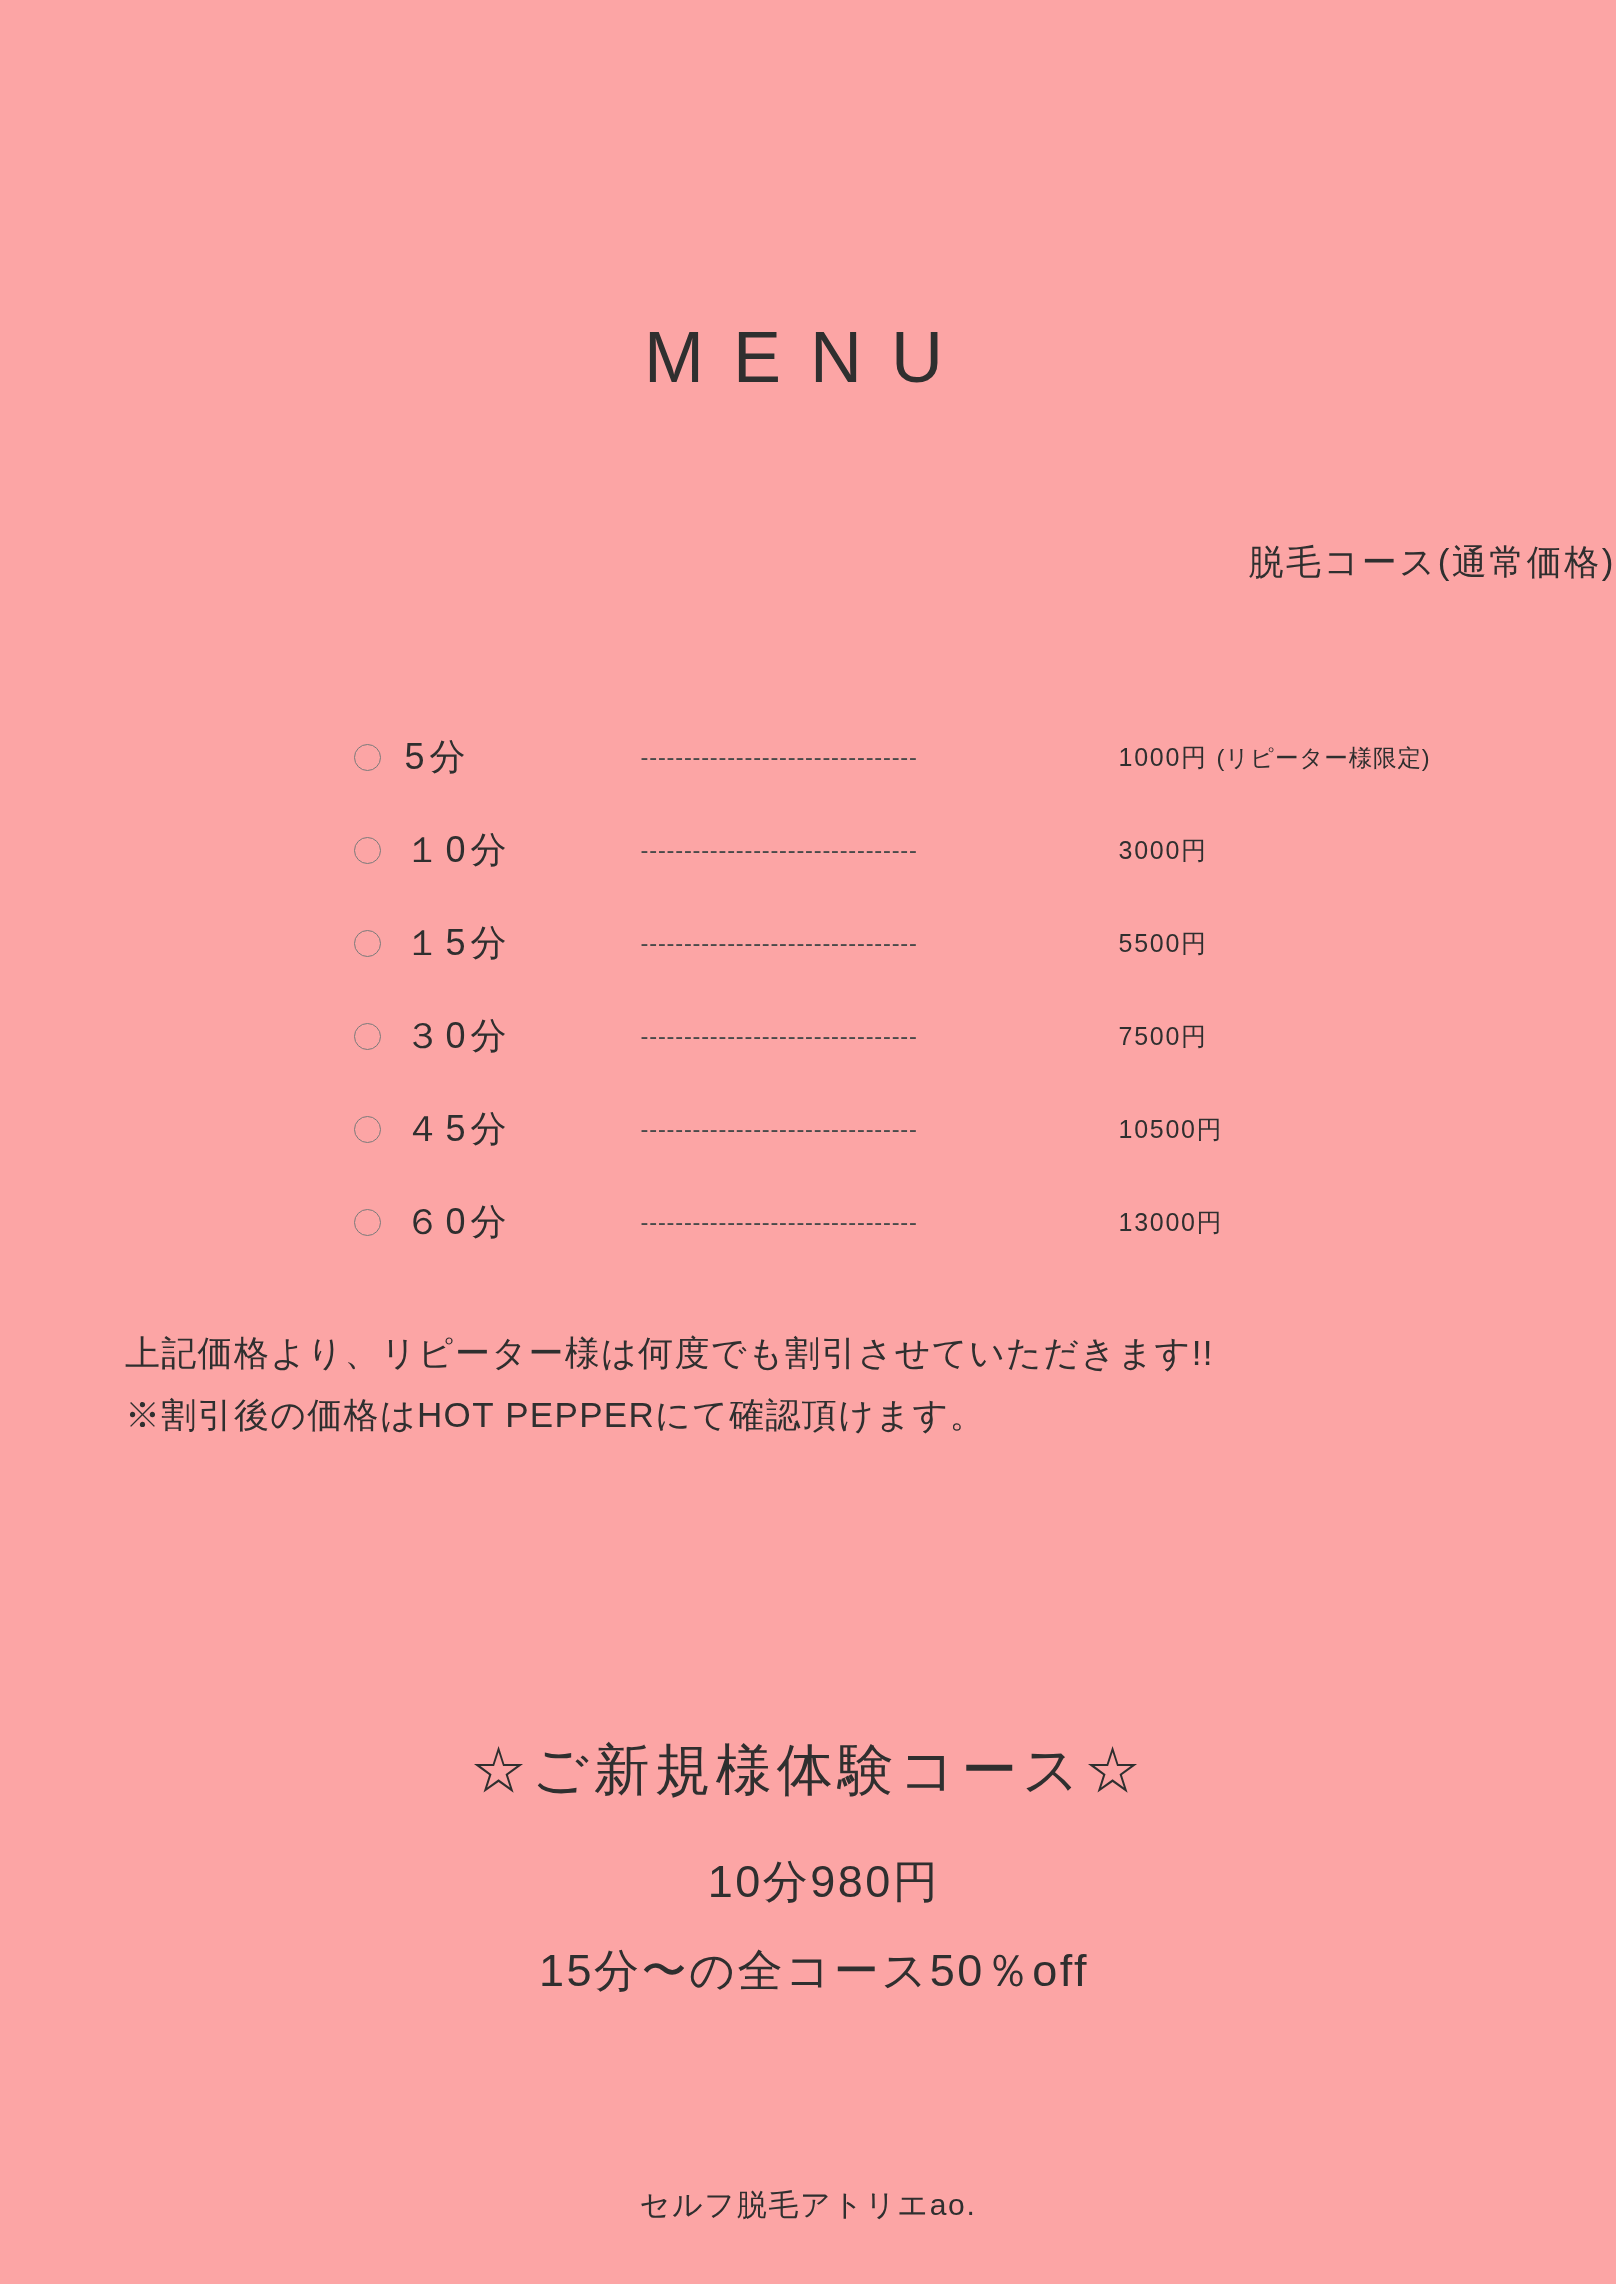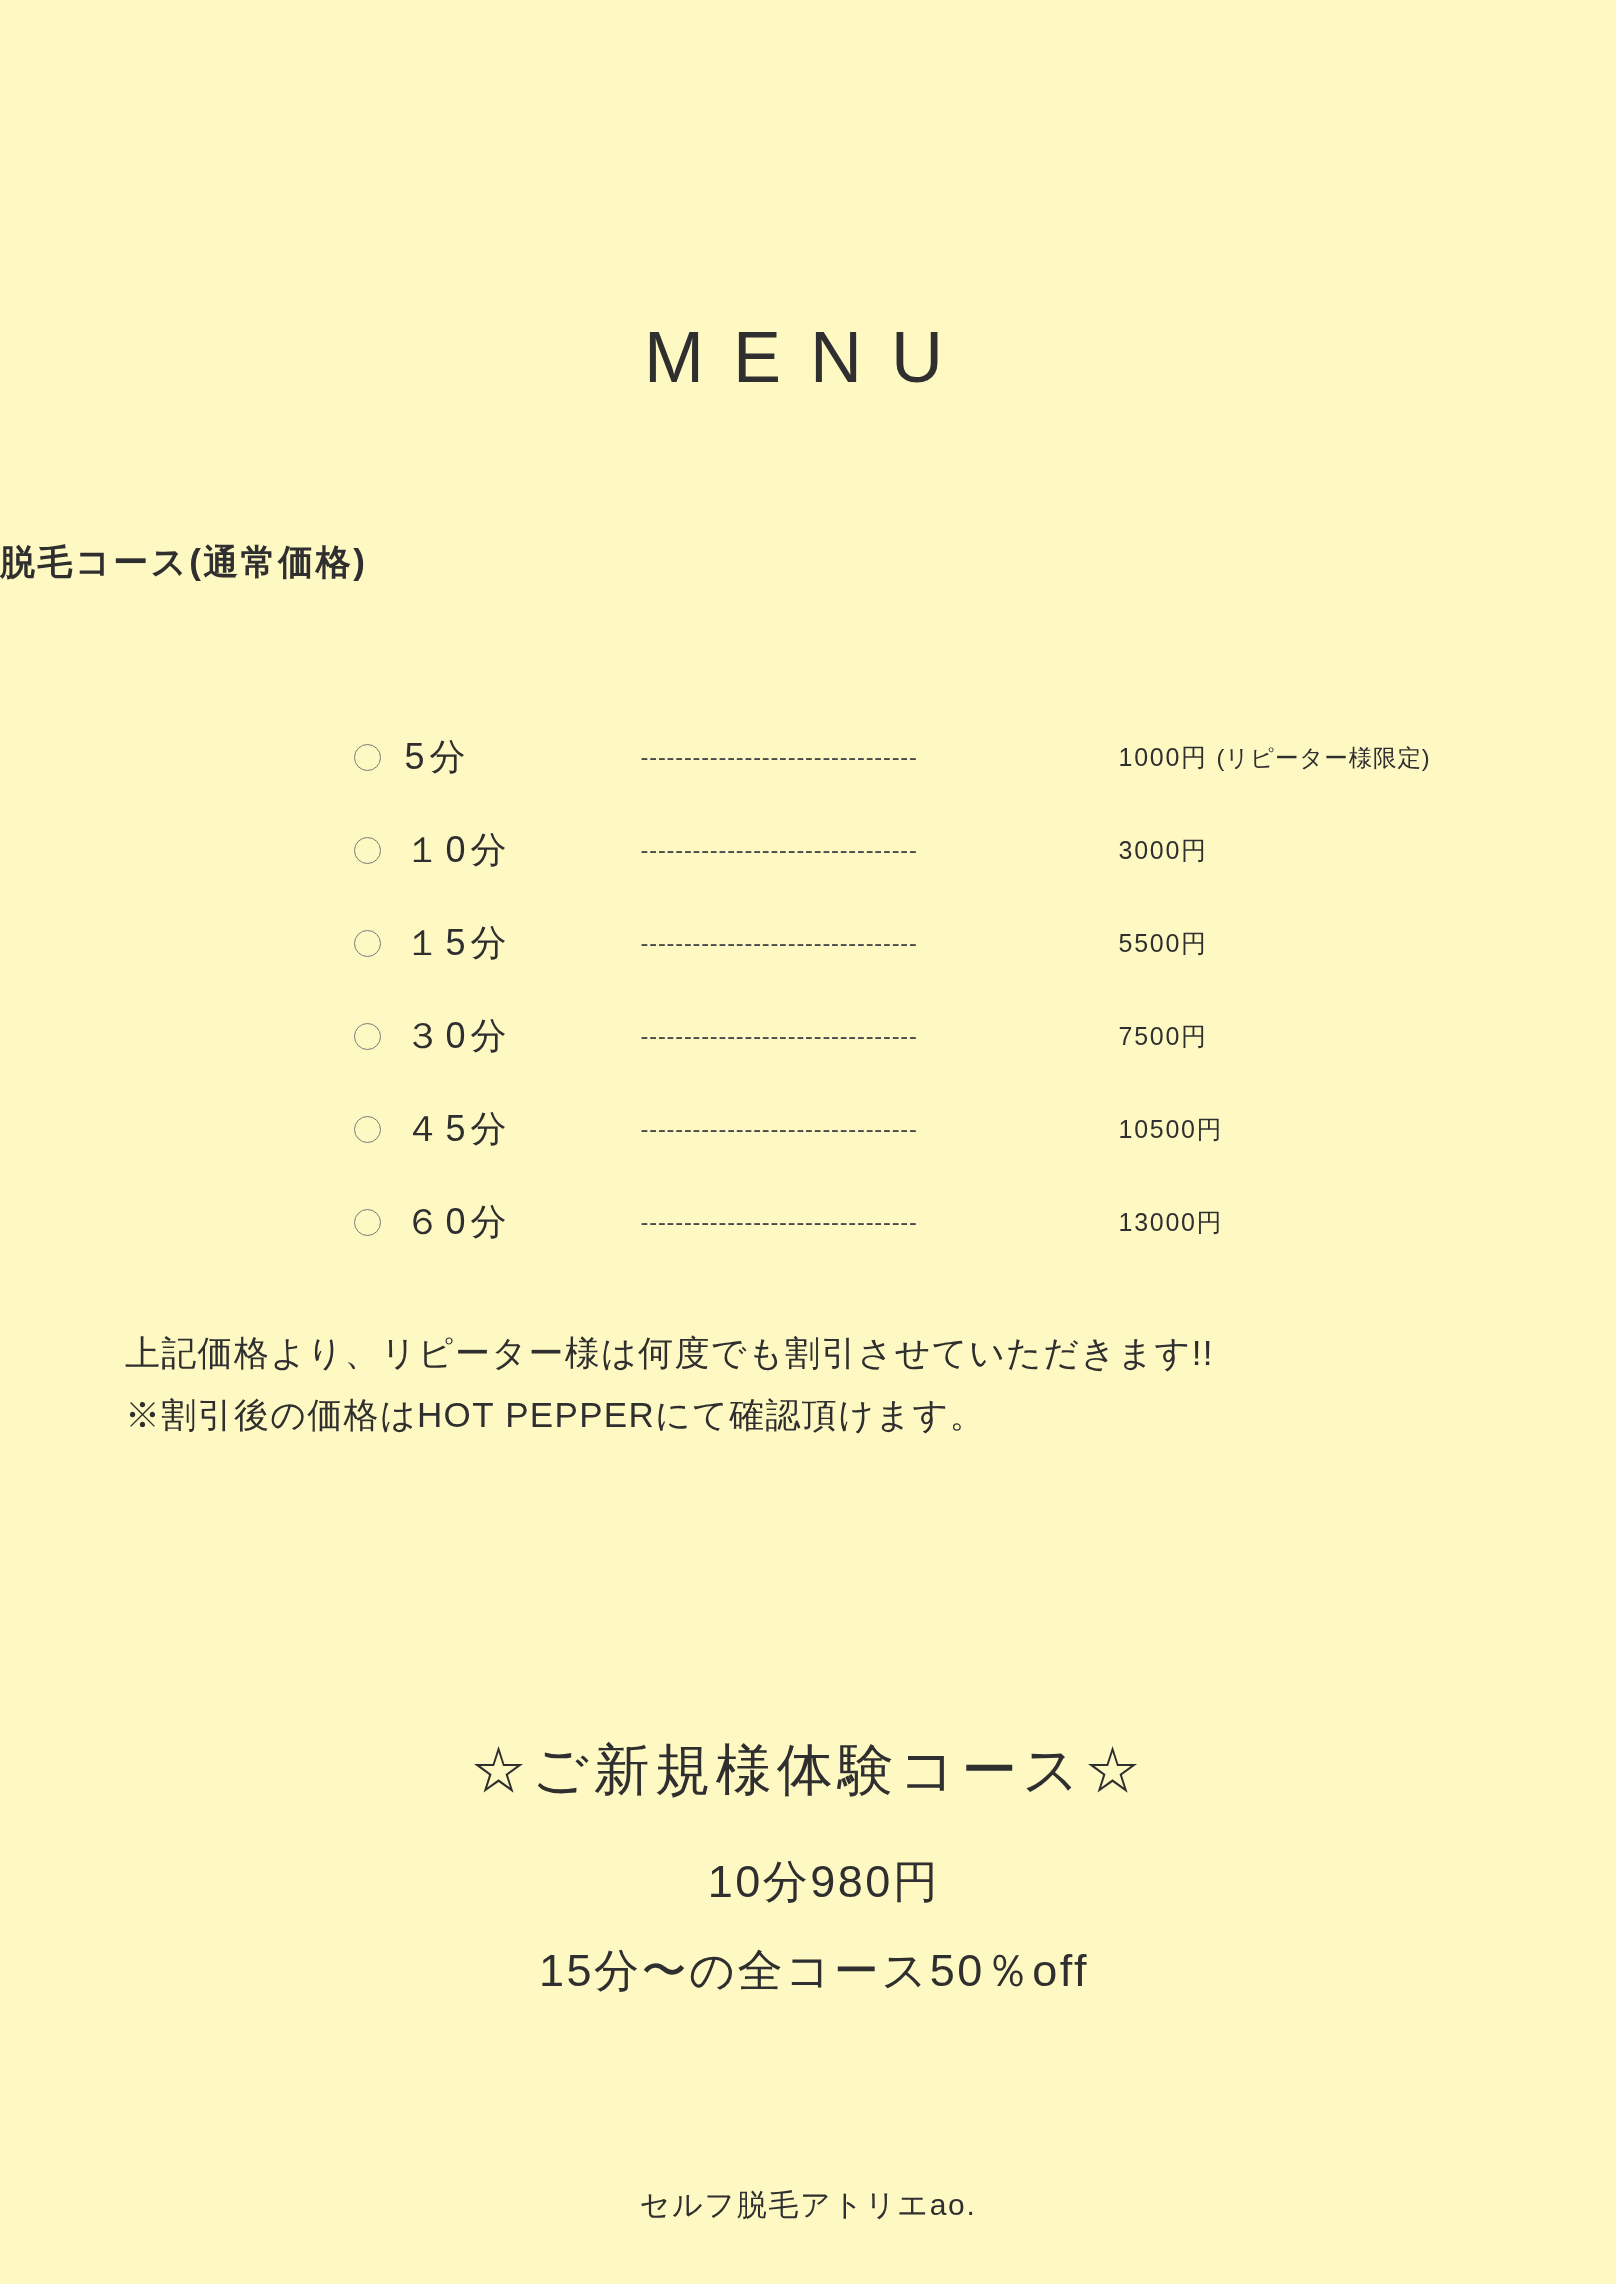--- a/index.html
+++ b/index.html
@@ -12,21 +12,21 @@
     height: 2284px;
     font-family: "Liberation Sans", sans-serif;
     color: #2b2b2b;
     overflow: hidden;
   }
 
   .page {
     position: relative;
     width: 1616px;
     height: 2284px;
-    background: #fef9c3;
+    background: #fca5a5;
     box-sizing: border-box;
   }
 
   
   .menu-title {
     position: absolute;
     top: 316px;
     left: 0;
     width: 1616px;
     text-align: center;
@@ -36,25 +36,24 @@
     color: #2f2f2f;
     font-family: "Liberation Sans", sans-serif;
   }
 
   
   .section-heading {
     position: absolute;
     top: 539px;
     left: 0;
     width: 1616px;
-    text-align: left;
+    text-align: right;
     font-size: 35px;
     letter-spacing: 2.5px;
     color: #2f2f2f;
-    font-weight: bold;
   }
 
   
   .price-list {
     position: absolute;
     top: 711px;
     left: 354px;
     width: 1221px;
   }
   .price-row {

